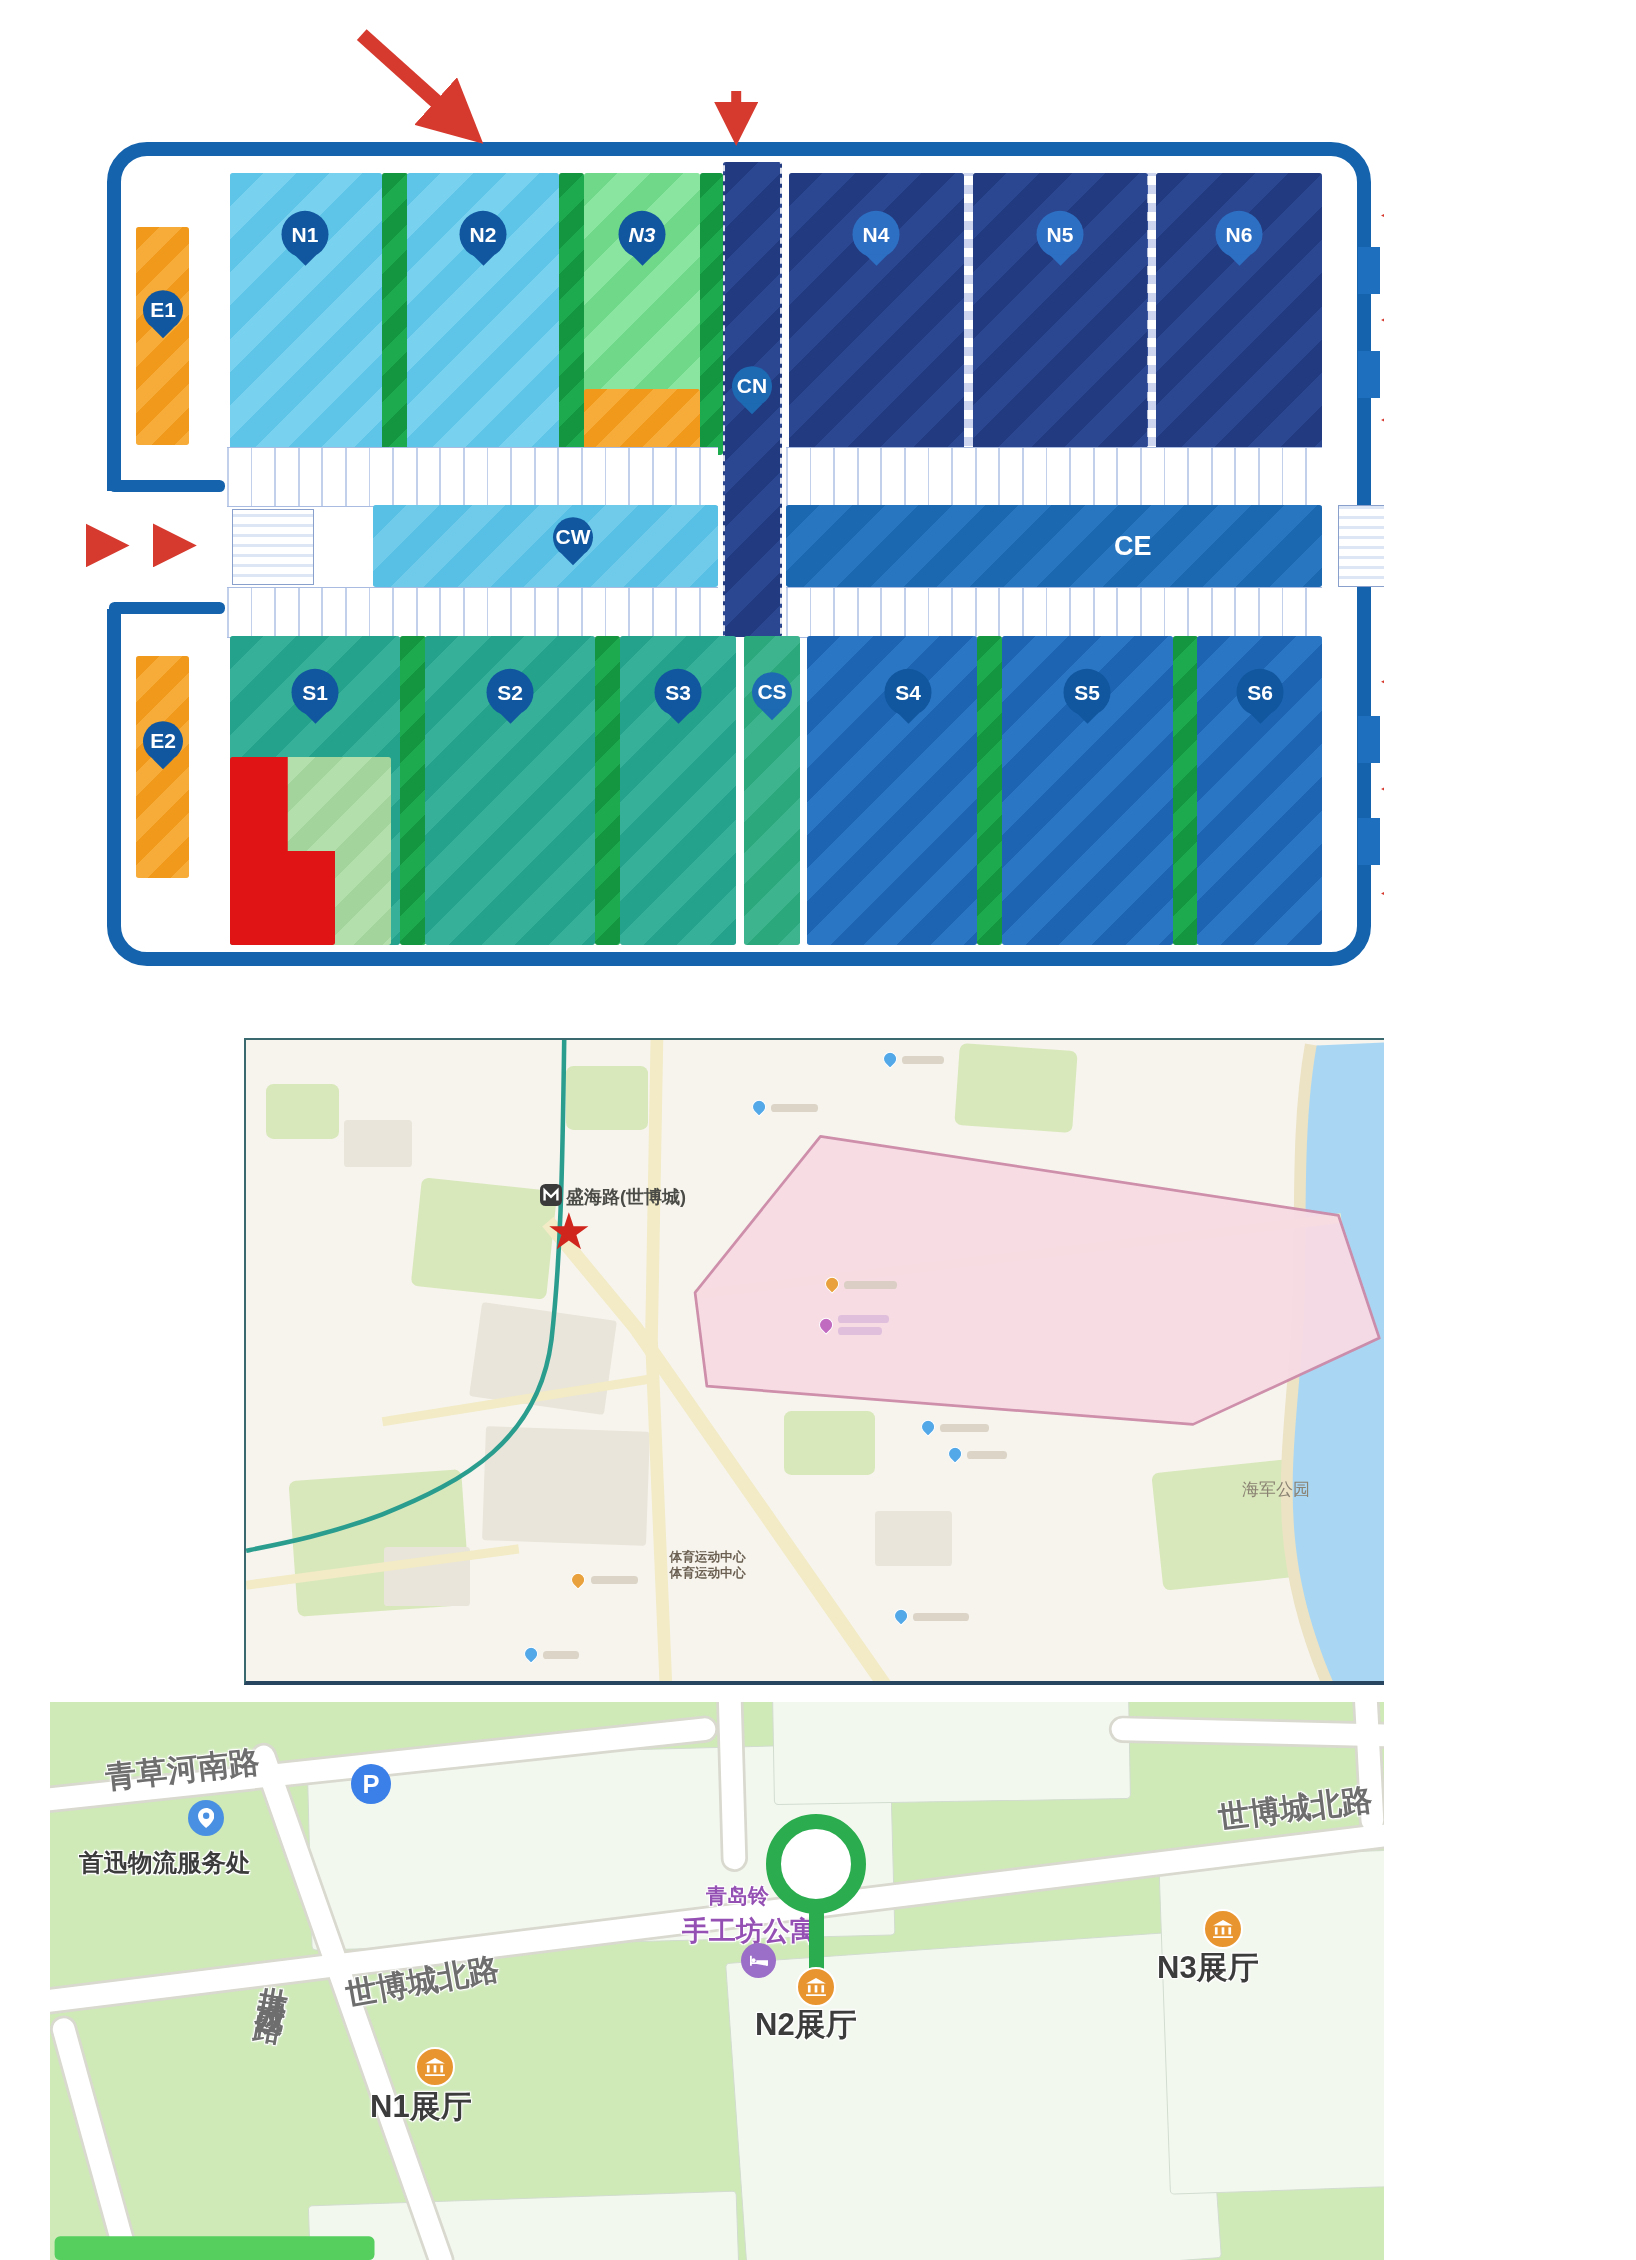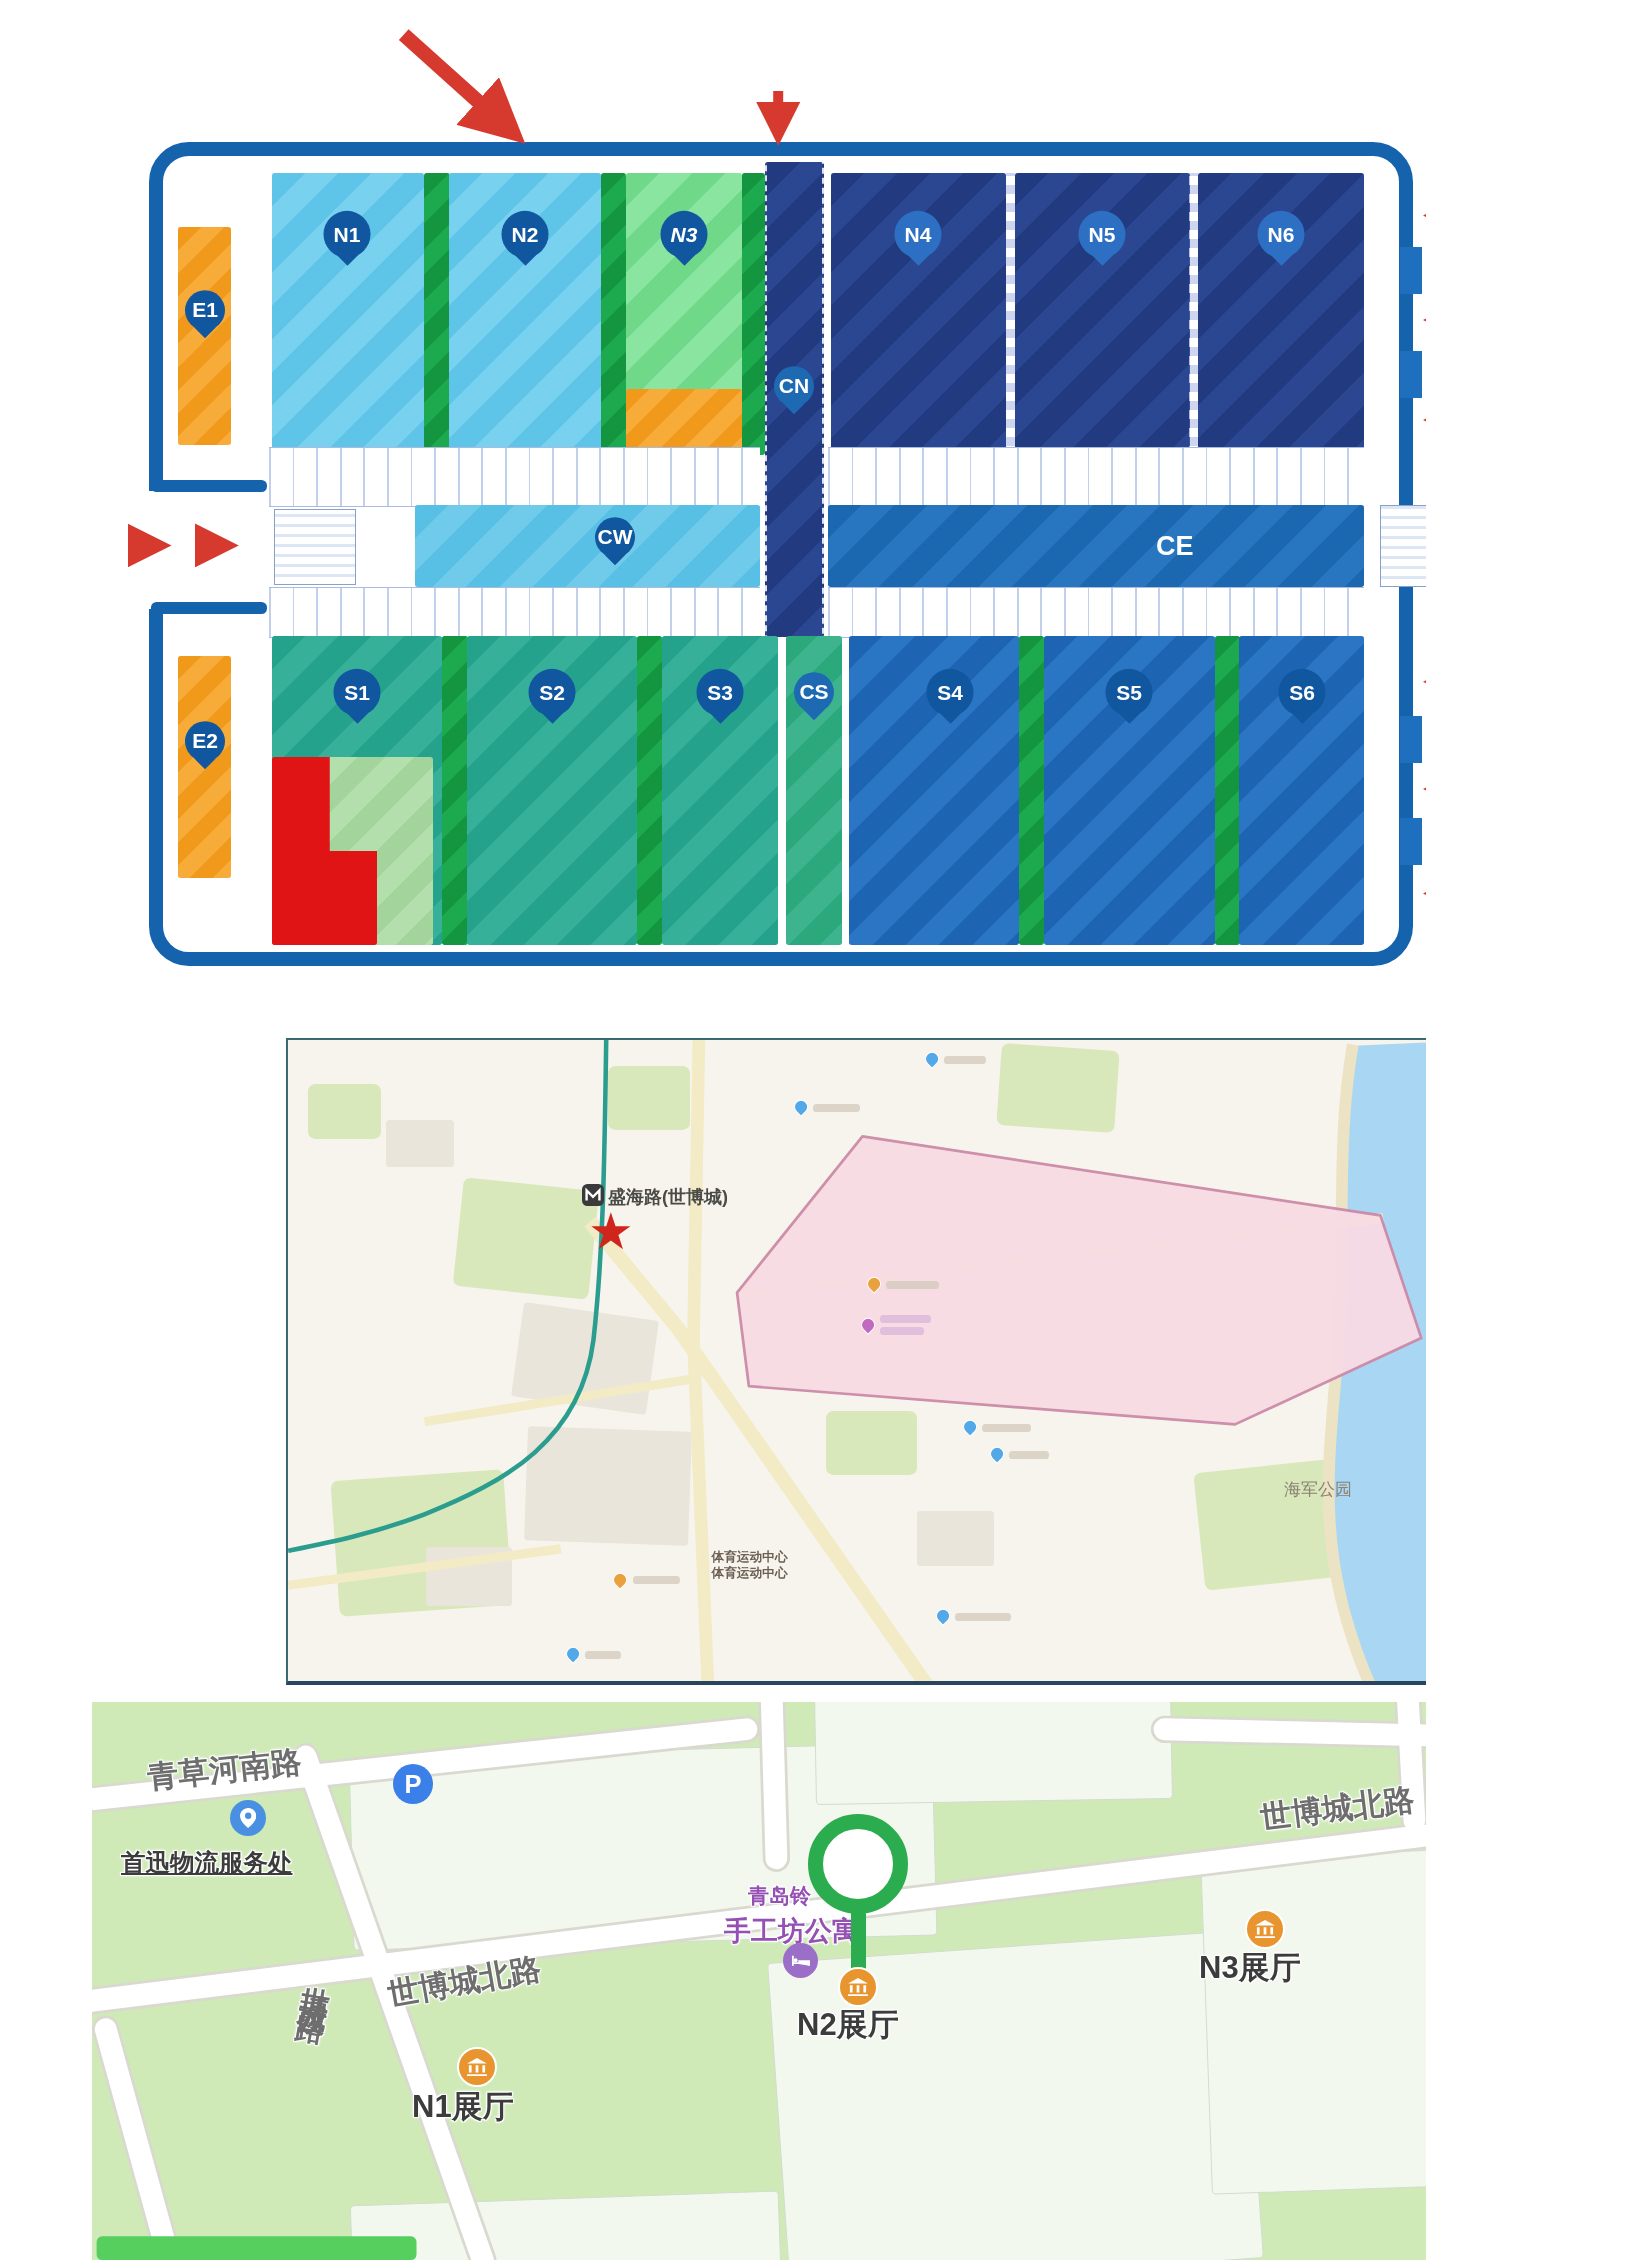--- a/index.html
+++ b/index.html
@@ -1,17 +1,17 @@
 <!DOCTYPE html>
 <html style="font-size:14.5px"><head>
 <meta charset="utf-8">
 <style>
   html,body{margin:0;padding:0;background:#fff;}
   .page{position:relative;width:1384px;height:2260px;background:#fff;overflow:hidden;
-        font-family:"Liberation Sans",sans-serif;margin-left:42px;}
+        font-family:"Liberation Sans",sans-serif;}
   .abs{position:absolute;}
   
   .vborder{position:absolute;left:107px;top:142px;width:1264px;height:824px;
            box-sizing:border-box;border:14.5px solid #1563ad;border-radius:40px;}
   .hall{position:absolute;border-radius:2.7px;}
   .st-lb{background:repeating-linear-gradient(135deg,#5ec4e8 0 23.6px,#79d1f0 23.6px 47px);}
   .st-g {background:repeating-linear-gradient(135deg,#149540 0 18px,#1da94e 18px 36px);}
   .st-lg{background:repeating-linear-gradient(135deg,#6fd989 0 23.6px,#8ae5a0 23.6px 47px);}
   .st-n {background:repeating-linear-gradient(135deg,#223a80 0 23.6px,#2b4792 23.6px 47px);}
   .st-t {background:repeating-linear-gradient(135deg,#24a28b 0 23.6px,#37b099 23.6px 47px);}
@@ -298,21 +298,21 @@
     <div class="lbl rlabel halo" style="left:55px;top:47px;transform:rotate(-6deg);">青草河南路</div>
     <div class="lbl rlabel halo" style="left:1168px;top:86px;transform:rotate(-7deg);">世博城北路</div>
     <div class="lbl rlabel halo" style="left:295px;top:259px;transform:rotate(-10deg);">世博城北路</div>
     <div class="lbl rlabel halo" style="left:207px;top:262px;writing-mode:vertical-rl;letter-spacing:7.3px;transform:rotate(10deg);font-size:29px;">世博城西路</div>
 
     <div class="iconcircle" style="left:138px;top:98px;width:36px;height:36px;background:#4a90e2;">
       <svg width="16.4" height="20" viewBox="0 0 18 22">
           <path d="M9 0 C4 0 0 4 0 9 c0 6 9 13 9 13 s9-7 9-13 C18 4 14 0 9 0 z M9 12 a3.5 3.5 0 1 1 0-7 a3.5 3.5 0 0 1 0 7 z" fill="#fff"></path>
         </svg>
     </div>
-    <div class="lbl poilabel halo" style="left:29px;top:144px;font-size:24.5px;z-index:6;text-decoration:underline;">首迅物流服务处</div>
+    <div class="lbl poilabel halo" style="left:29px;top:144px;font-size:24.5px;z-index:6;">首迅物流服务处</div>
 
     <div class="iconcircle" style="left:301px;top:62px;width:40px;height:40px;background:#3b7fe8;color:#fff;font-weight:bold;font-size:25.5px;">
       <span>P</span>
     </div>
 
     <div class="lbl halo" style="left:656px;top:180px;font-size:21px;font-weight:bold;color:#9550b4;z-index:5;">青岛铃</div>
     <div class="lbl halo" style="left:632px;top:211px;font-size:27px;font-weight:bold;color:#9550b4;z-index:5;">手工坊公寓</div>
     <div class="iconcircle" style="left:691px;top:241px;width:35px;height:35px;background:#9b6ec8;">
       <svg width="18" height="12.7" viewBox="0 0 20 14">
           <circle cx="4" cy="7" r="2.2" fill="#fff"></circle>

